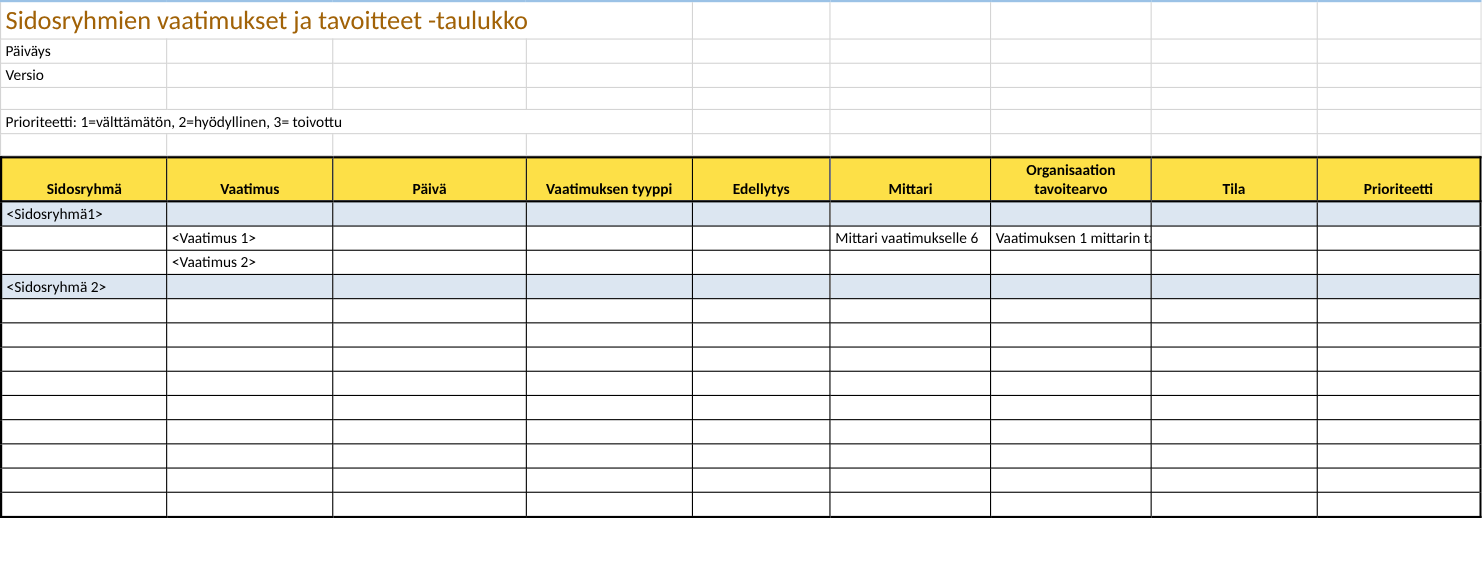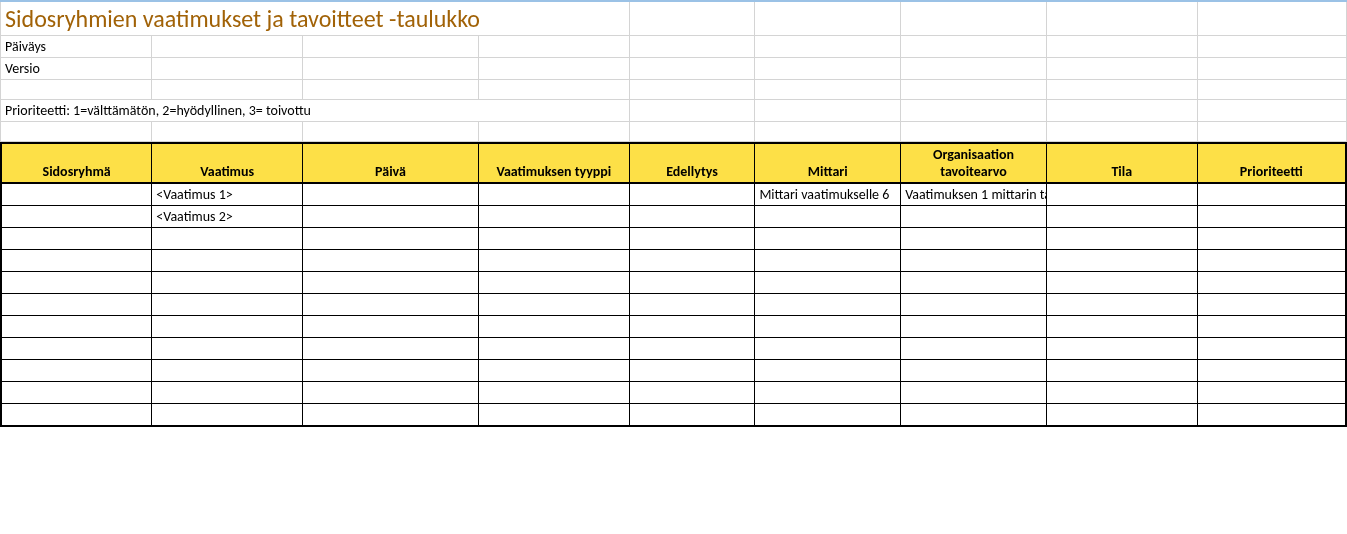--- a/index.html
+++ b/index.html
@@ -182,34 +182,56 @@
     <th>Päivä</th>
     <th>Vaatimuksen tyyppi</th>
     <th>Edellytys</th>
     <th>Mittari</th>
     <th>Organisaation tavoitearvo</th>
     <th>Tila</th>
     <th>Prioriteetti</th>
   </tr>
   </tbody>
       <tbody id="rows-body">
+        <tr class="data-row group-row">
+          <td>&lt;Sidosryhmä1&gt;</td>
+          <td></td>
+          <td></td>
+          <td></td>
+          <td></td>
+          <td></td>
+          <td></td>
+          <td></td>
+          <td></td>
+        </tr>
         <tr class="data-row">
           <td></td>
           <td>&lt;Vaatimus 1&gt;</td>
           <td></td>
           <td></td>
           <td></td>
           <td>Mittari vaatimukselle 6</td>
           <td>Vaatimuksen 1 mittarin tavoitearvo</td>
           <td></td>
           <td></td>
         </tr>
         <tr class="data-row">
           <td></td>
           <td>&lt;Vaatimus 2&gt;</td>
+          <td></td>
+          <td></td>
+          <td></td>
+          <td></td>
+          <td></td>
+          <td></td>
+          <td></td>
+        </tr>
+        <tr class="data-row group-row">
+          <td>&lt;Sidosryhmä 2&gt;</td>
+          <td></td>
           <td></td>
           <td></td>
           <td></td>
           <td></td>
           <td></td>
           <td></td>
           <td></td>
         </tr>
         <tr class="data-row">
           <td></td>

